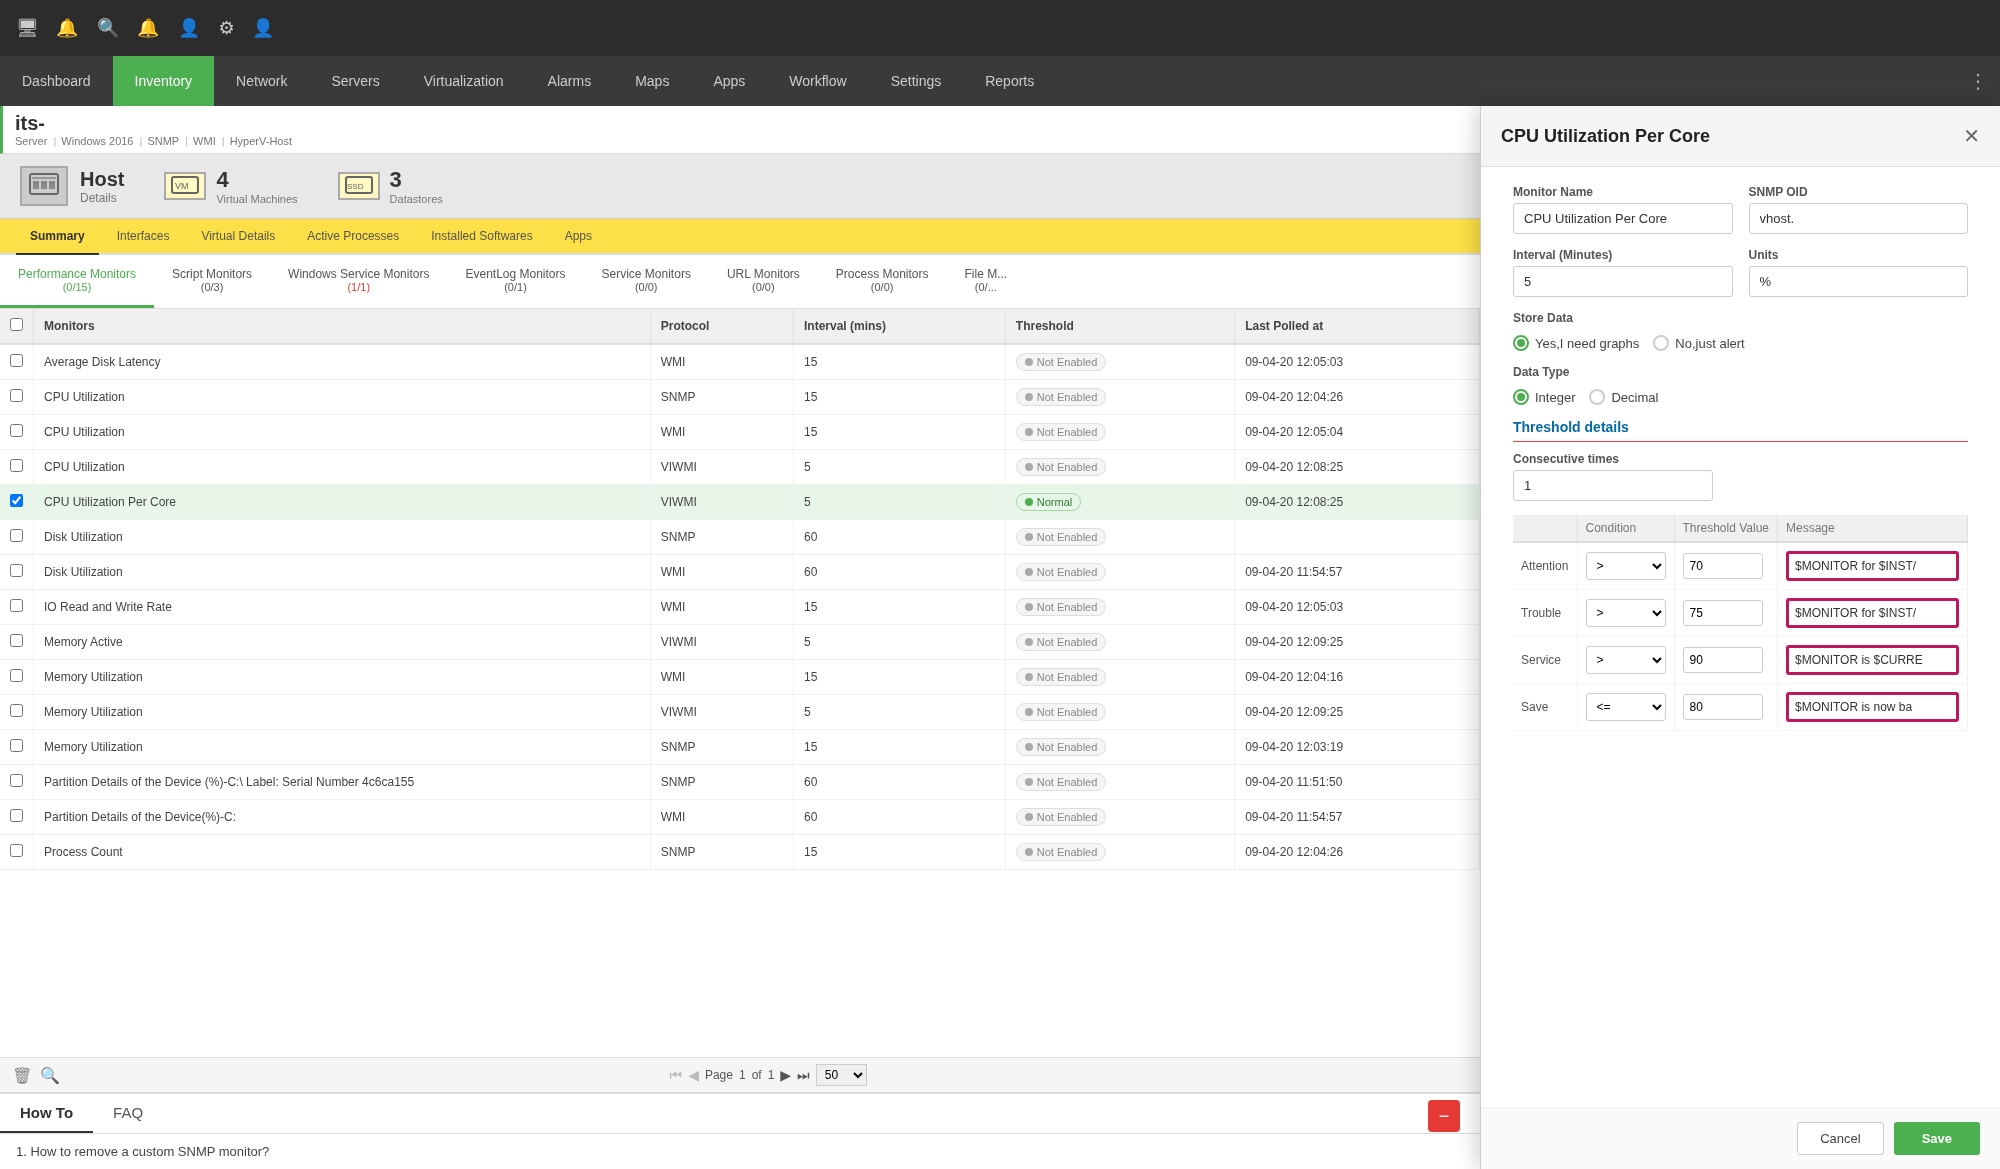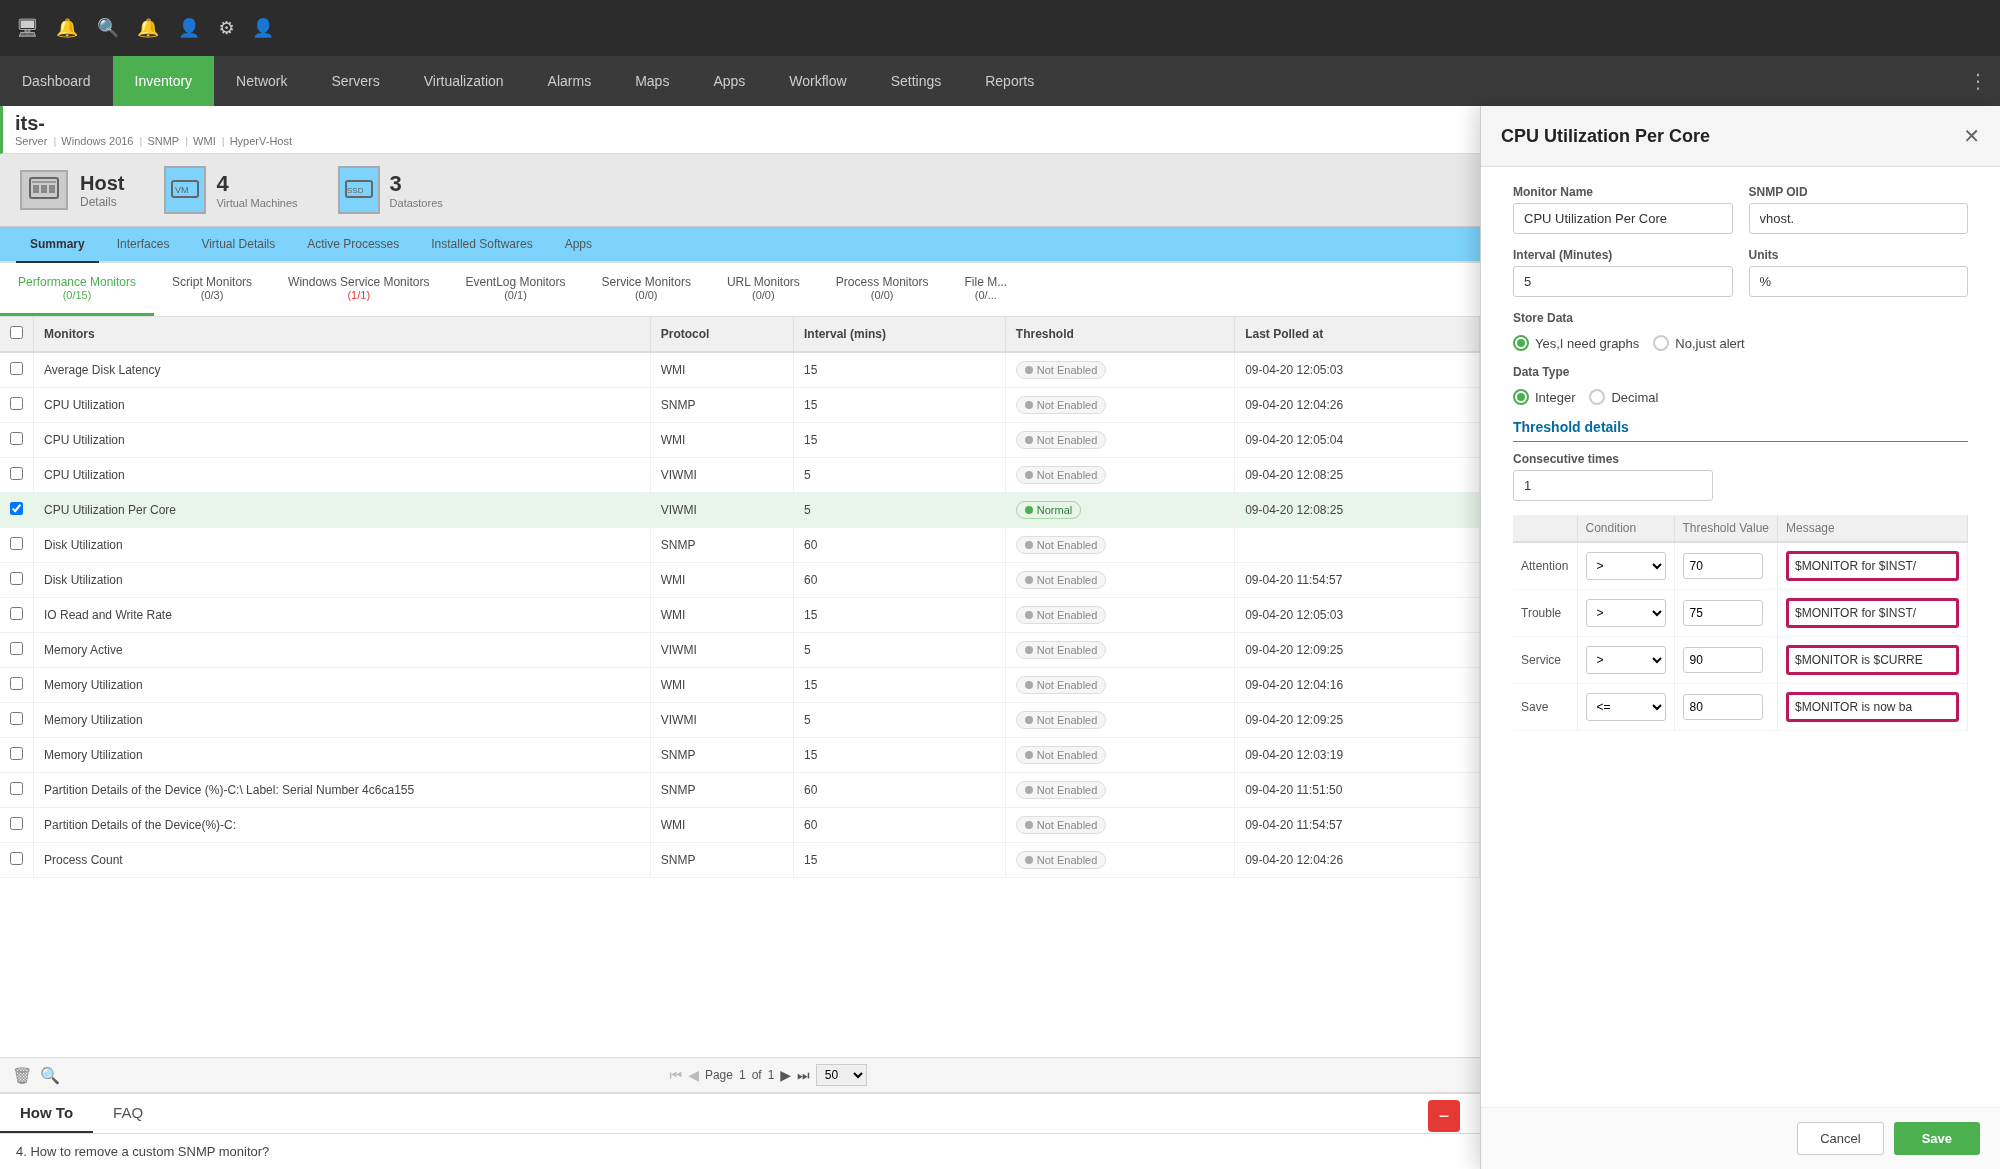--- a/index.html
+++ b/index.html
@@ -117,31 +117,31 @@
     }
     .host-name { font-size: 20px; font-weight: bold; color: #333; }
     .host-sub { font-size: 12px; color: #777; }
 
     .host-stat {
       display: flex;
       align-items: center;
       gap: 10px;
     }
     .host-stat-icon {
-      width: 42px; height: 48px;
-      background: #7dd3fc; border: 2px solid #aaa;
+      width: 42px; height: 28px;
+      background: #fef9c3; border: 2px solid #aaa;
       display: flex; align-items: center; justify-content: center;
       font-size: 14px; color: #555;
     }
     .host-stat-num { font-size: 22px; font-weight: bold; color: #333; }
     .host-stat-label { font-size: 11px; color: #777; }
 
     
     .sub-tabs {
-      background: #7dd3fc;
+      background: #fde047;
       display: flex;
       padding: 0 16px;
       border-bottom: 2px solid #ddd;
       gap: 4px;
     }
     .sub-tab {
       padding: 10px 14px;
       font-size: 12px;
       color: #555;
       cursor: pointer;
@@ -790,21 +790,21 @@
         </select>
       </div>
     </div>
 
     <div class="bottom-panel" style="position:relative;">
       <div class="bottom-tabs">
         <div class="bottom-tab active">How To</div>
         <div class="bottom-tab">FAQ</div>
       </div>
       <div class="bottom-content">
-        <div>4. How to remove a custom SNMP monitor?</div>
+        <div>1. How to remove a custom SNMP monitor?</div>
       </div>
       <button class="red-btn" style="top:6px;">−</button>
     </div>
 
   </div>
 
   <div class="right-panel">
 
     <div class="panel-header">
       <div class="panel-title">CPU Utilization Per Core</div>

